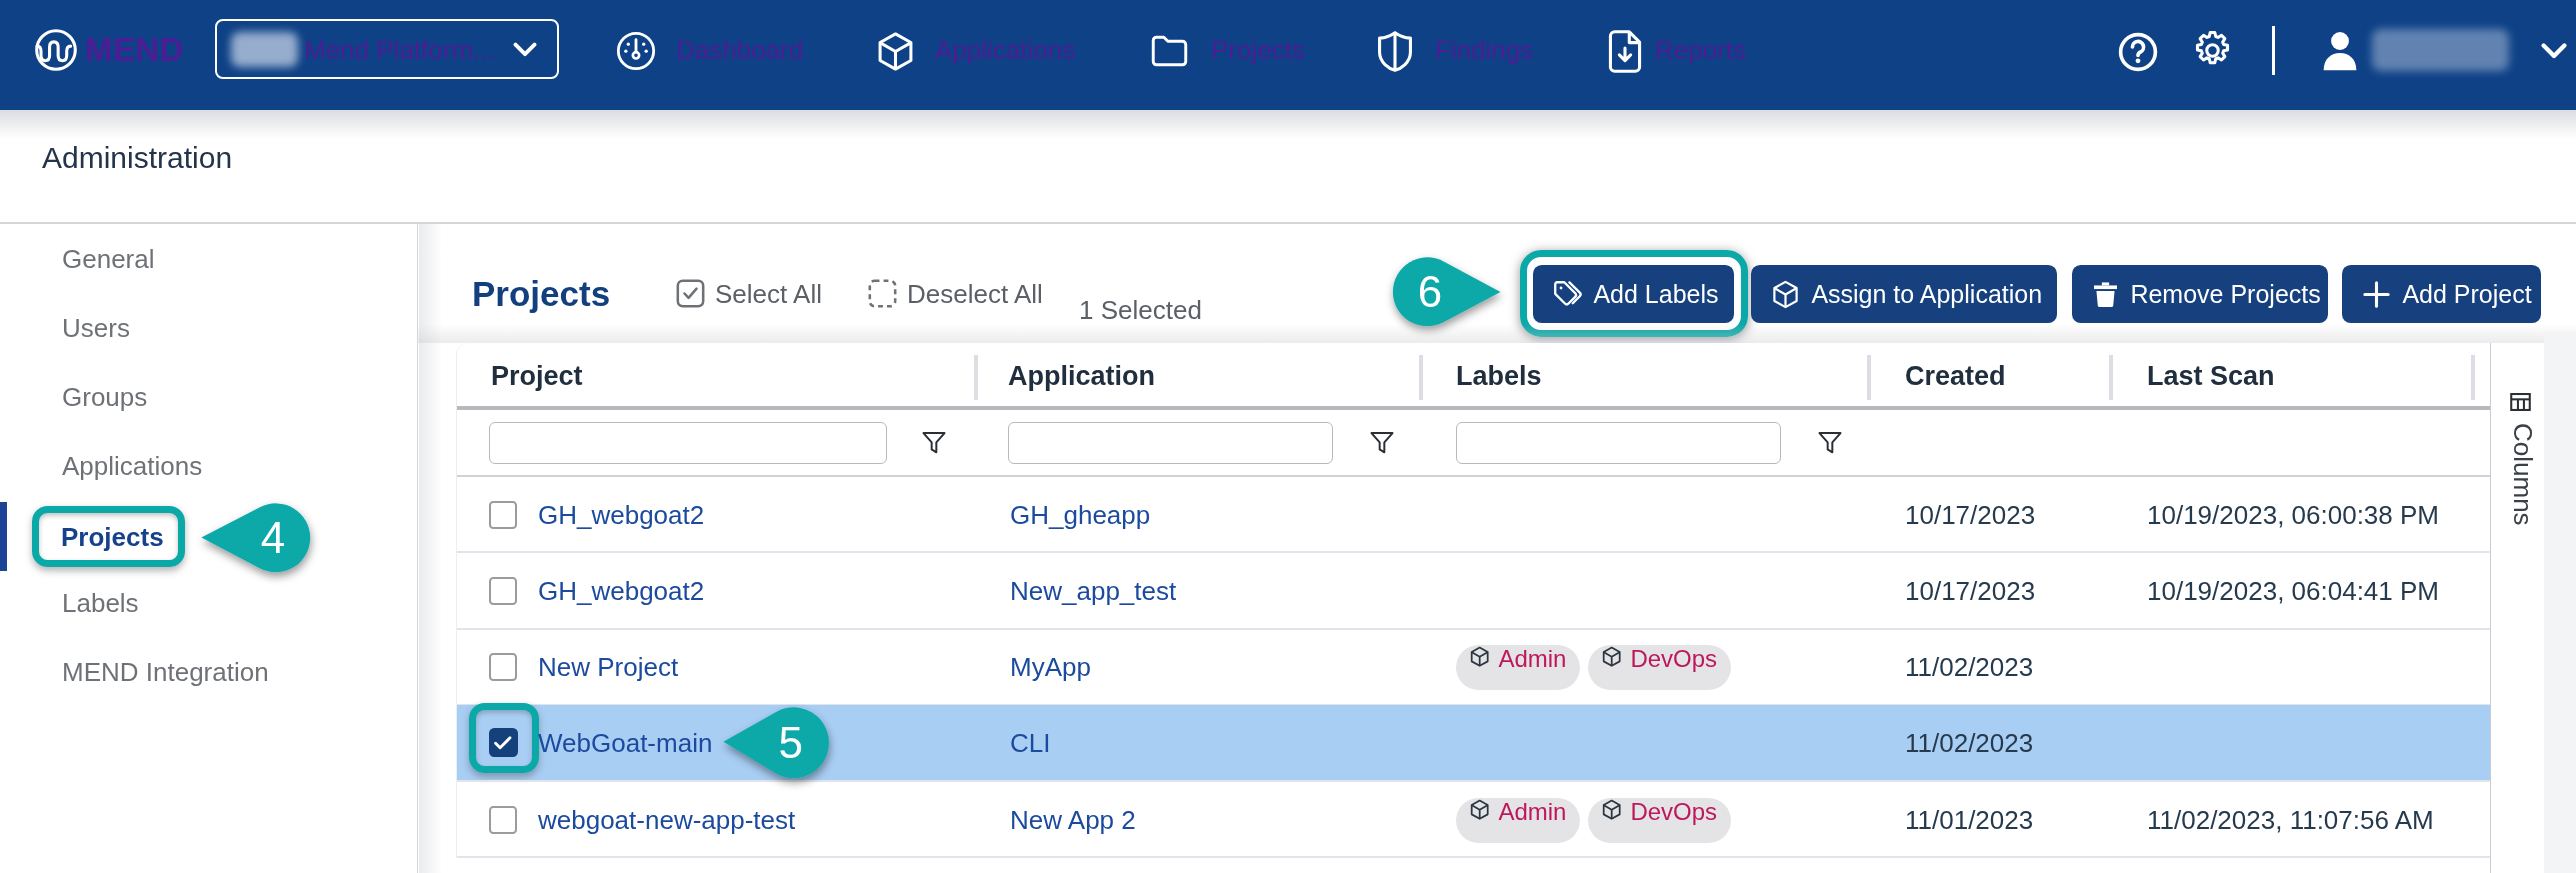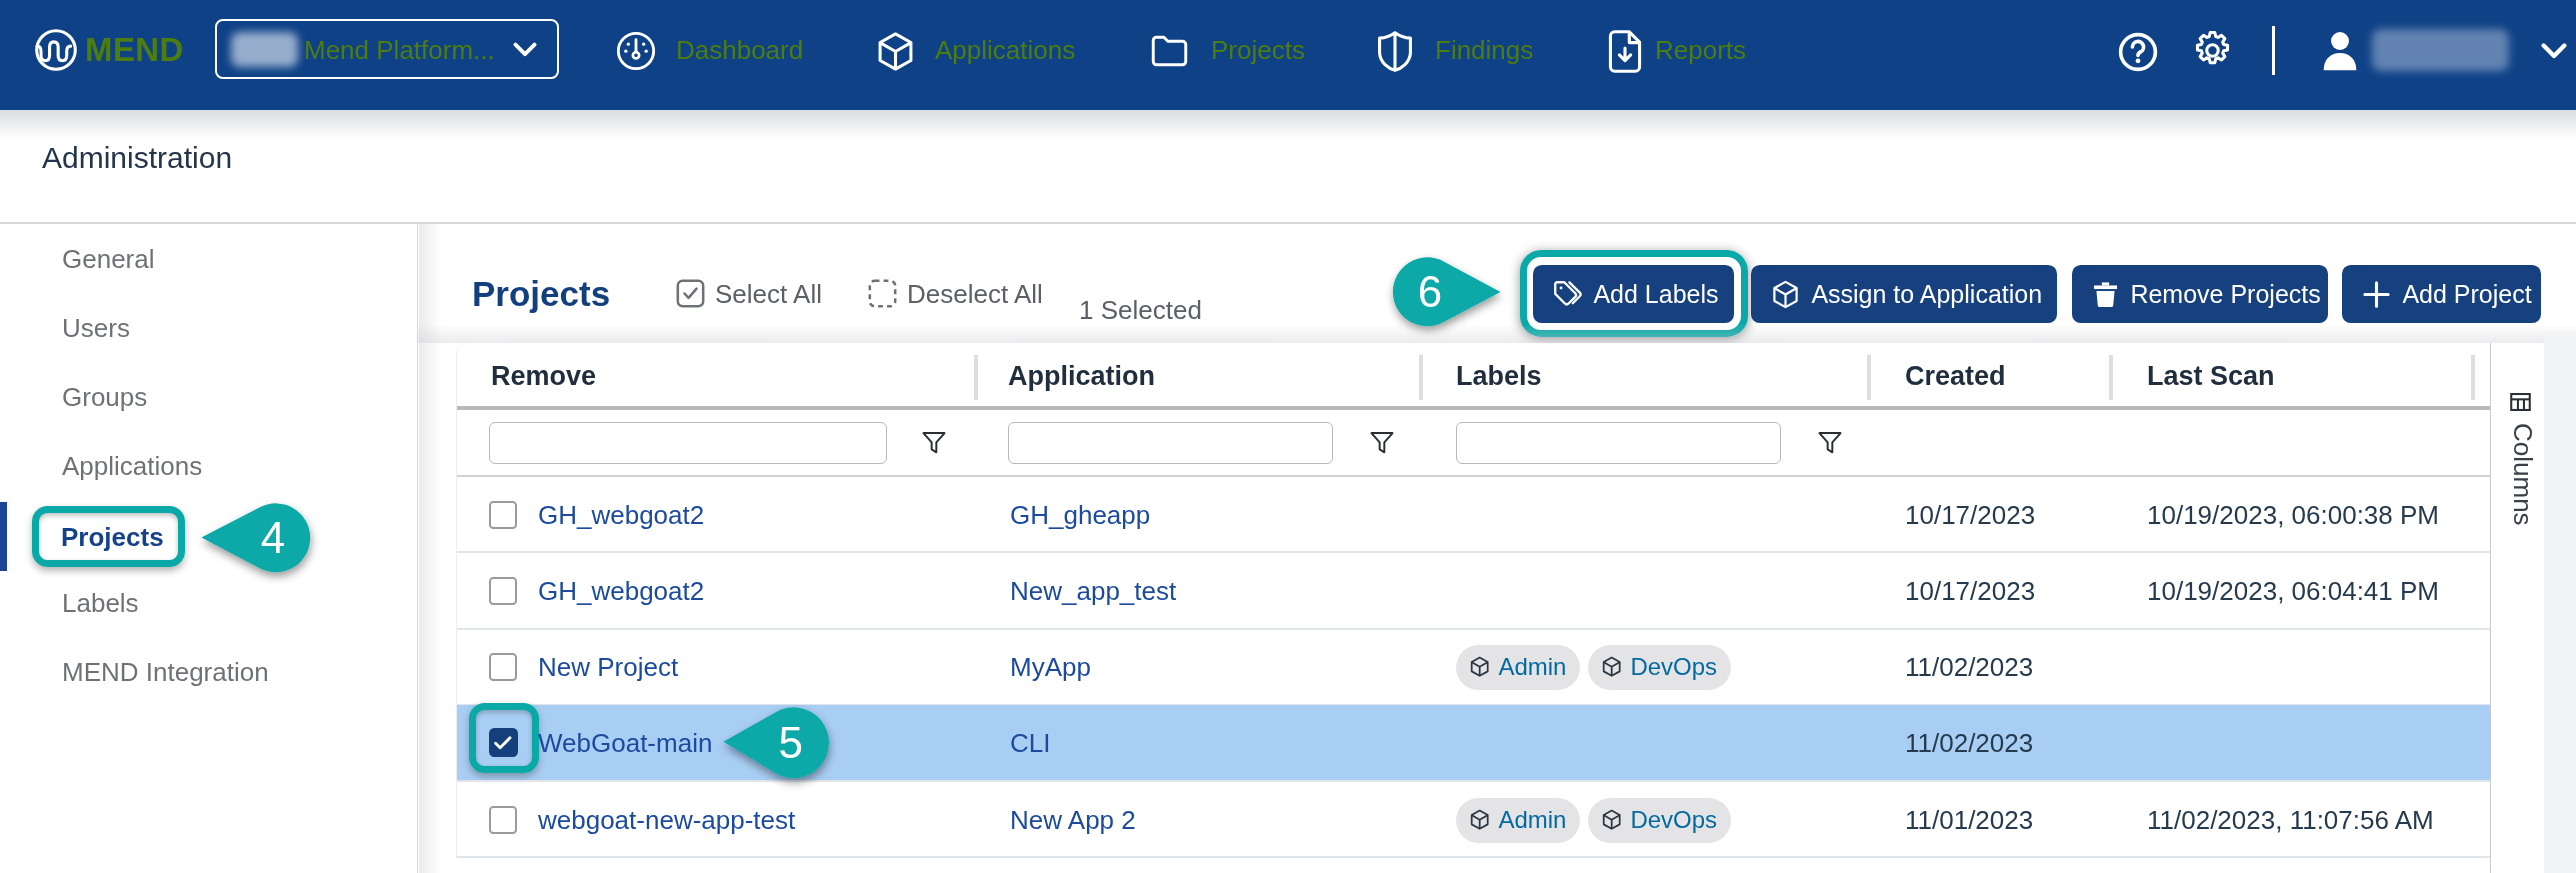--- a/index.html
+++ b/index.html
@@ -3,21 +3,21 @@
 <meta charset="utf-8">
 <style>
   * { margin:0; padding:0; box-sizing:border-box; }
   html,body { width:2576px; height:874px; background:#fff; overflow:hidden;
     font-family:"Liberation Sans", sans-serif; }
   .abs { position:absolute; }
   
   .nav { position:absolute; left:0; top:0; width:2576px; height:110px; background:#0e4186; }
   .navshadow { position:absolute; left:0; top:110px; width:2576px; height:29px;
     background:linear-gradient(to bottom, rgba(130,140,155,0.30), rgba(255,255,255,0)); }
-  .navtxt { position:absolute; color:#4d7c0f; font-size:26px; line-height:100px; height:100px; white-space:nowrap; }
+  .navtxt { position:absolute; color:#4c1d95; font-size:26px; line-height:100px; height:100px; white-space:nowrap; }
   .blurpatch { position:absolute; border-radius:8.7px; filter:blur(4.3px); }
   
   .h1 { position:absolute; left:42px; top:141px; font-size:30px; color:#24344b; }
   .hdiv { position:absolute; left:0; top:222px; width:2576px; height:1.7px; background:#d6d6d6; }
   
   .sidebar { position:absolute; left:0; top:224px; width:418px; height:650px; border-right:1.7px solid #d6d6d6; background:#fff; }
   .sitem { position:absolute; left:62px; font-size:26px; color:#6e7277; white-space:nowrap; }
   .sbar { position:absolute; left:0; top:502px; width:7px; height:69px; background:#1d4394; }
   .projring { position:absolute; left:32px; top:506px; width:153px; height:61px; border:7.8px solid #0ba8a8; border-radius:15.6px;
     box-shadow:0 3.5px 7px rgba(50,50,50,0.35), inset 0 2.6px 5.2px rgba(50,50,50,0.3); }
@@ -38,21 +38,21 @@
   .thickline { position:absolute; left:0; top:63px; width:2035px; height:4.3px; background:#b8b8bd; }
   .filterrow { position:absolute; left:0; top:67px; width:2035px; height:67px; }
   .finput { position:absolute; top:12px; height:42px; border:1.7px solid #b7b9bd; border-radius:6px; background:#fff; }
   .filterline { position:absolute; left:0; top:132px; width:2035px; height:1.7px; background:#d0d2d7; }
   .row { position:absolute; left:0; width:2035px; height:76px; }
   .rowline { position:absolute; left:0; width:2035px; height:1.7px; background:#e0e5eb; }
   .cb { position:absolute; left:32px; top:24px; width:28px; height:28px; border:2.6px solid #9b9b9b; border-radius:4.3px; background:#fff; }
   .link { position:absolute; font-size:26px; color:#1b4a9e; line-height:76px; height:64px; white-space:nowrap; }
   .dtxt { position:absolute; font-size:26px; color:#263a4e; line-height:76px; height:76px; white-space:nowrap; }
   .chip { position:absolute; top:15.6px; height:45px; background:#e4e4e6; border-radius:22.5px; display:flex;
-    align-items:center; font-size:24px; color:#0369a1; padding:0 14px 0 12px; }
+    font-size:24px; color:#be185d; padding:0 14px 0 12px; }
   .chip svg { margin-right:7px; }
   
   .colstrip { position:absolute; left:2490px; top:343px; width:54px; height:530px; background:#fff; border-top-right-radius:12px; border-left:1.7px solid #c9cbd0; }
   .colstxt { position:absolute; left:2507px; top:423px; font-size:26px; color:#3a4047; writing-mode:vertical-rl; }
   .graystrip { position:absolute; left:2544px; top:331px; width:32px; height:542px; background:#f3f4f5; }
 </style>
 </head>
 <body>
 
 <div class="nav"></div>
@@ -196,21 +196,21 @@
   </svg>
   Add Project
 </div>
 
 <div class="abs" style="left:418px; top:324px; width:2158px; height:19px;
   background:linear-gradient(to bottom, rgba(255,255,255,0) 0%, rgba(208,209,213,0.35) 80%, rgba(208,209,213,0.42) 100%);"></div>
 <div class="abs" style="left:419px; top:224px; width:22.5px; height:650px;
   background:linear-gradient(to right, rgba(190,193,198,0.32), rgba(255,255,255,0));"></div>
 
 <div class="tbl">
-  <div class="th" style="left:34px;">Remove</div>
+  <div class="th" style="left:34px;">Project</div>
   <div class="th" style="left:551px;">Application</div>
   <div class="th" style="left:999px;">Labels</div>
   <div class="th" style="left:1448px;">Created</div>
   <div class="th" style="left:1690px;">Last Scan</div>
   <div class="coldiv" style="left:517px;"></div>
   <div class="coldiv" style="left:962px;"></div>
   <div class="coldiv" style="left:1410px;"></div>
   <div class="coldiv" style="left:1652px;"></div>
   <div class="coldiv" style="left:2014px;"></div>
   <div class="thickline"></div>

